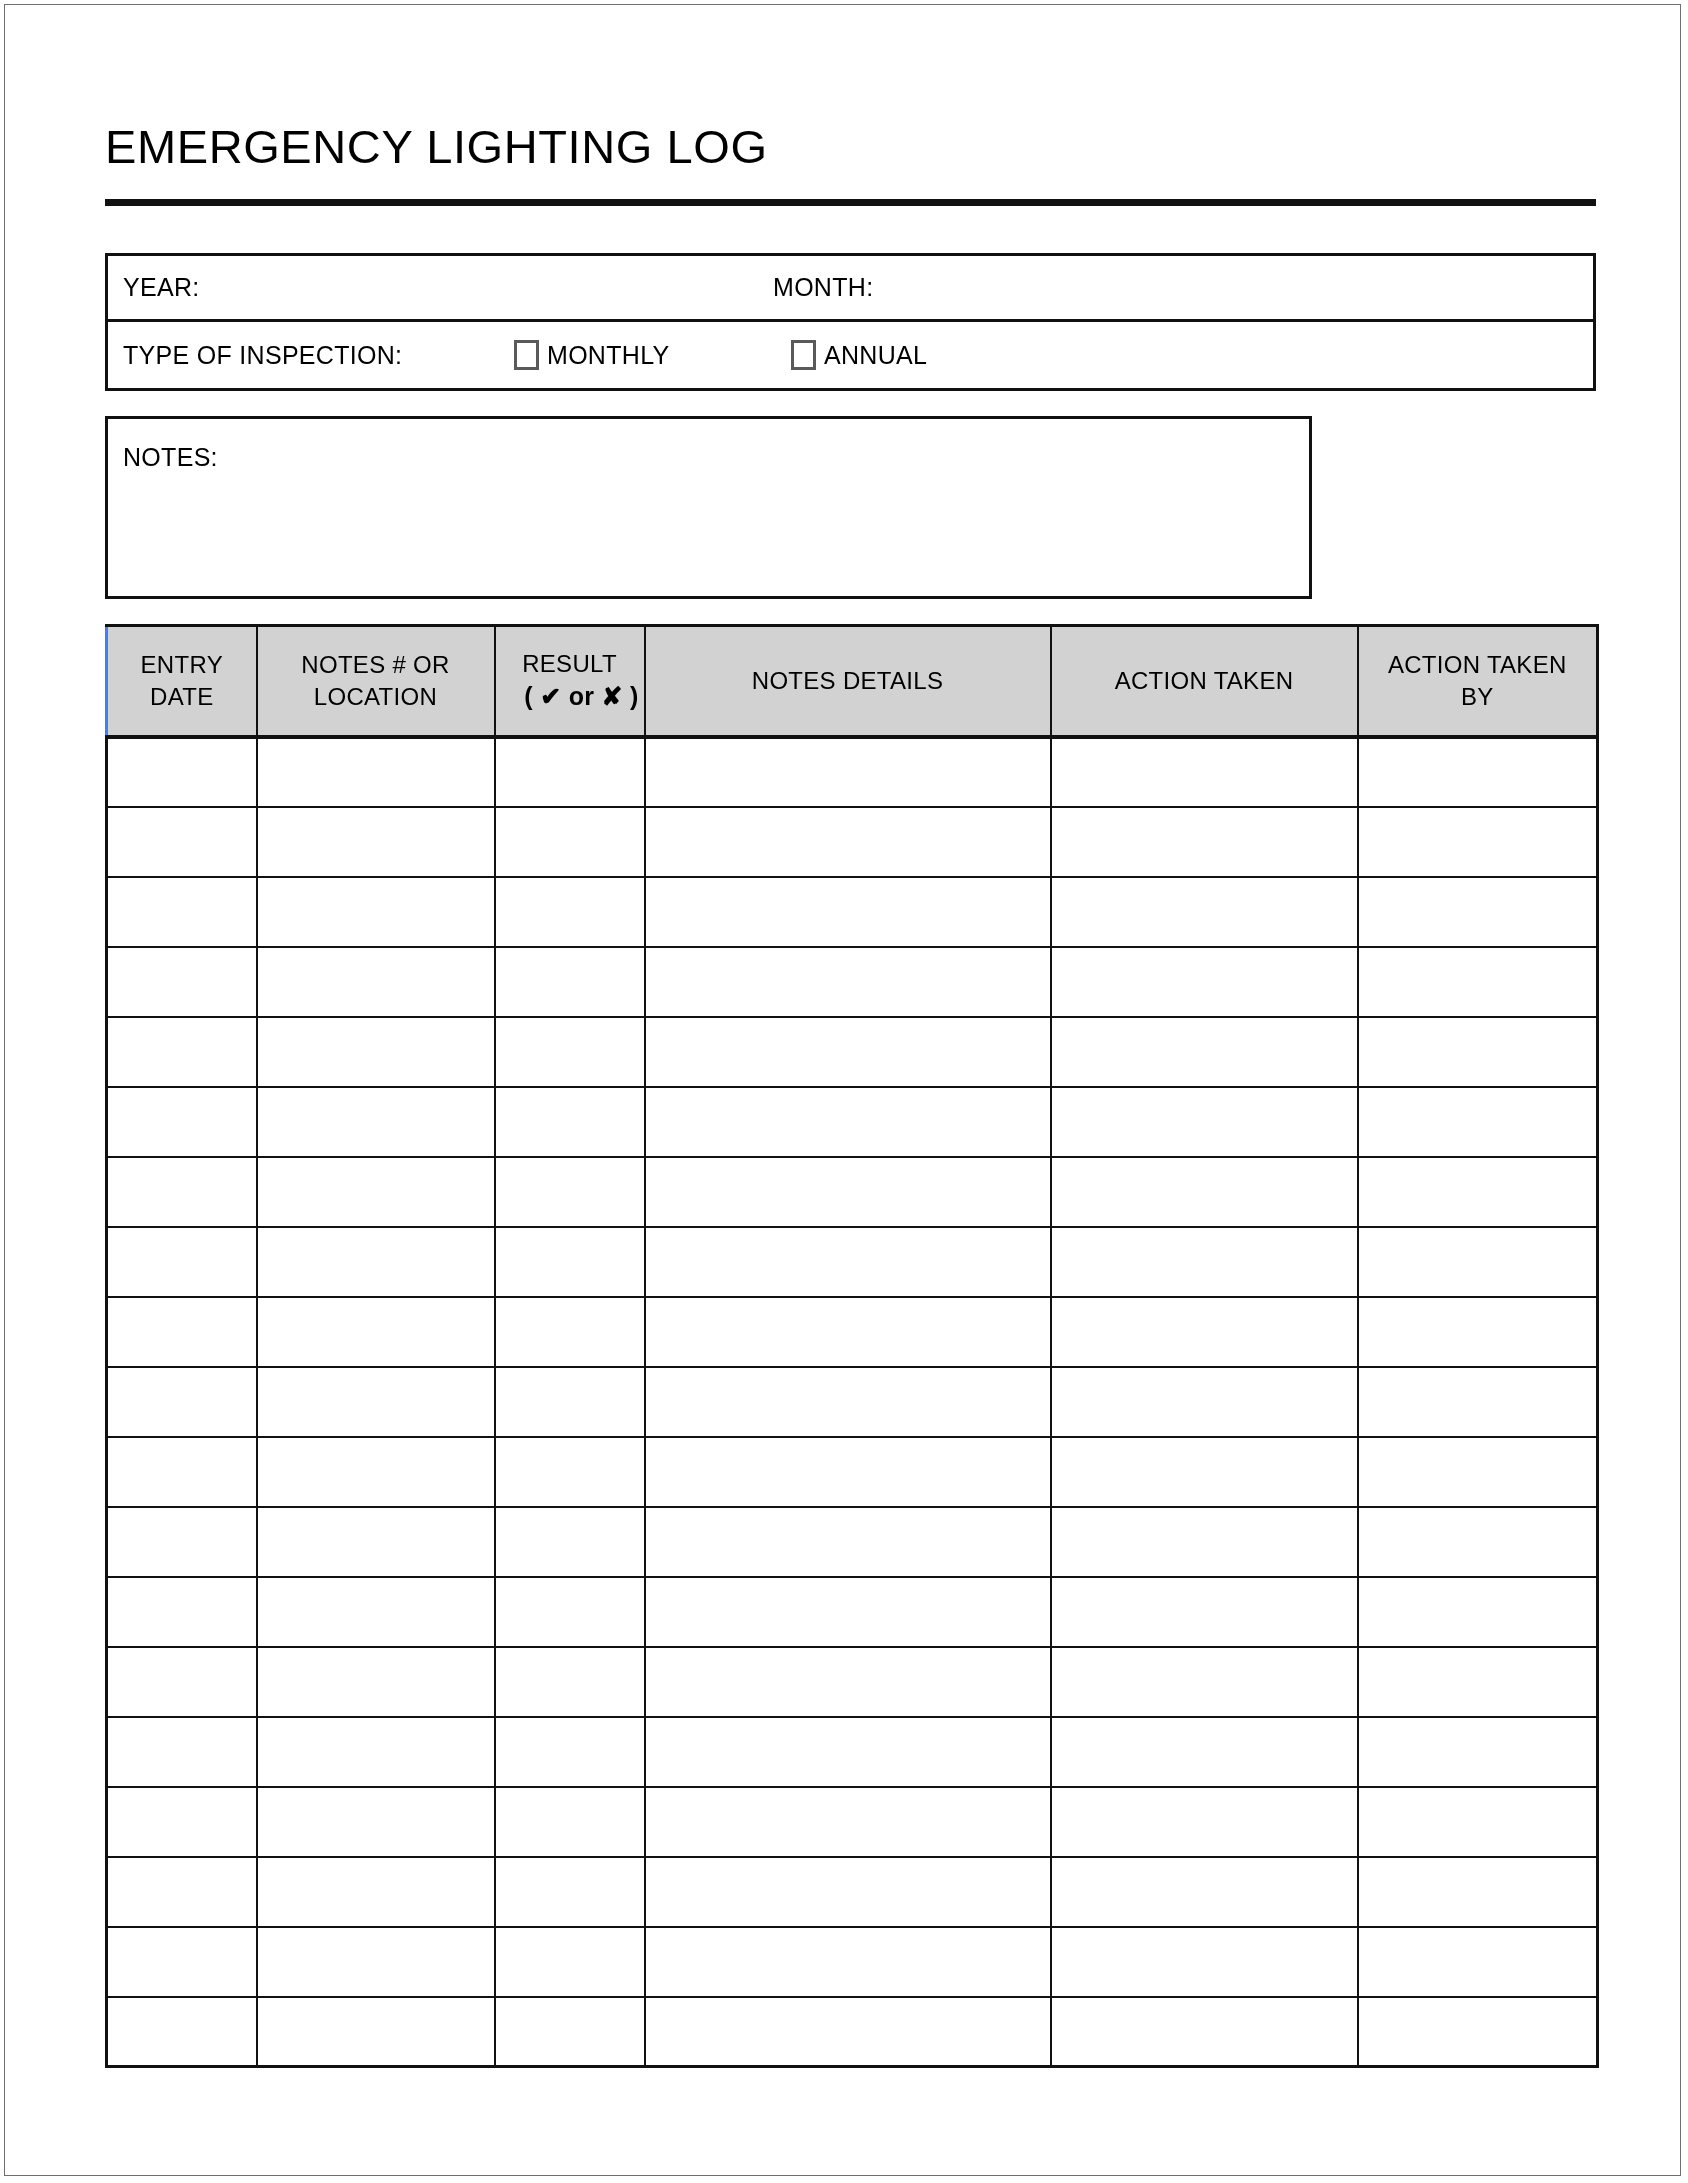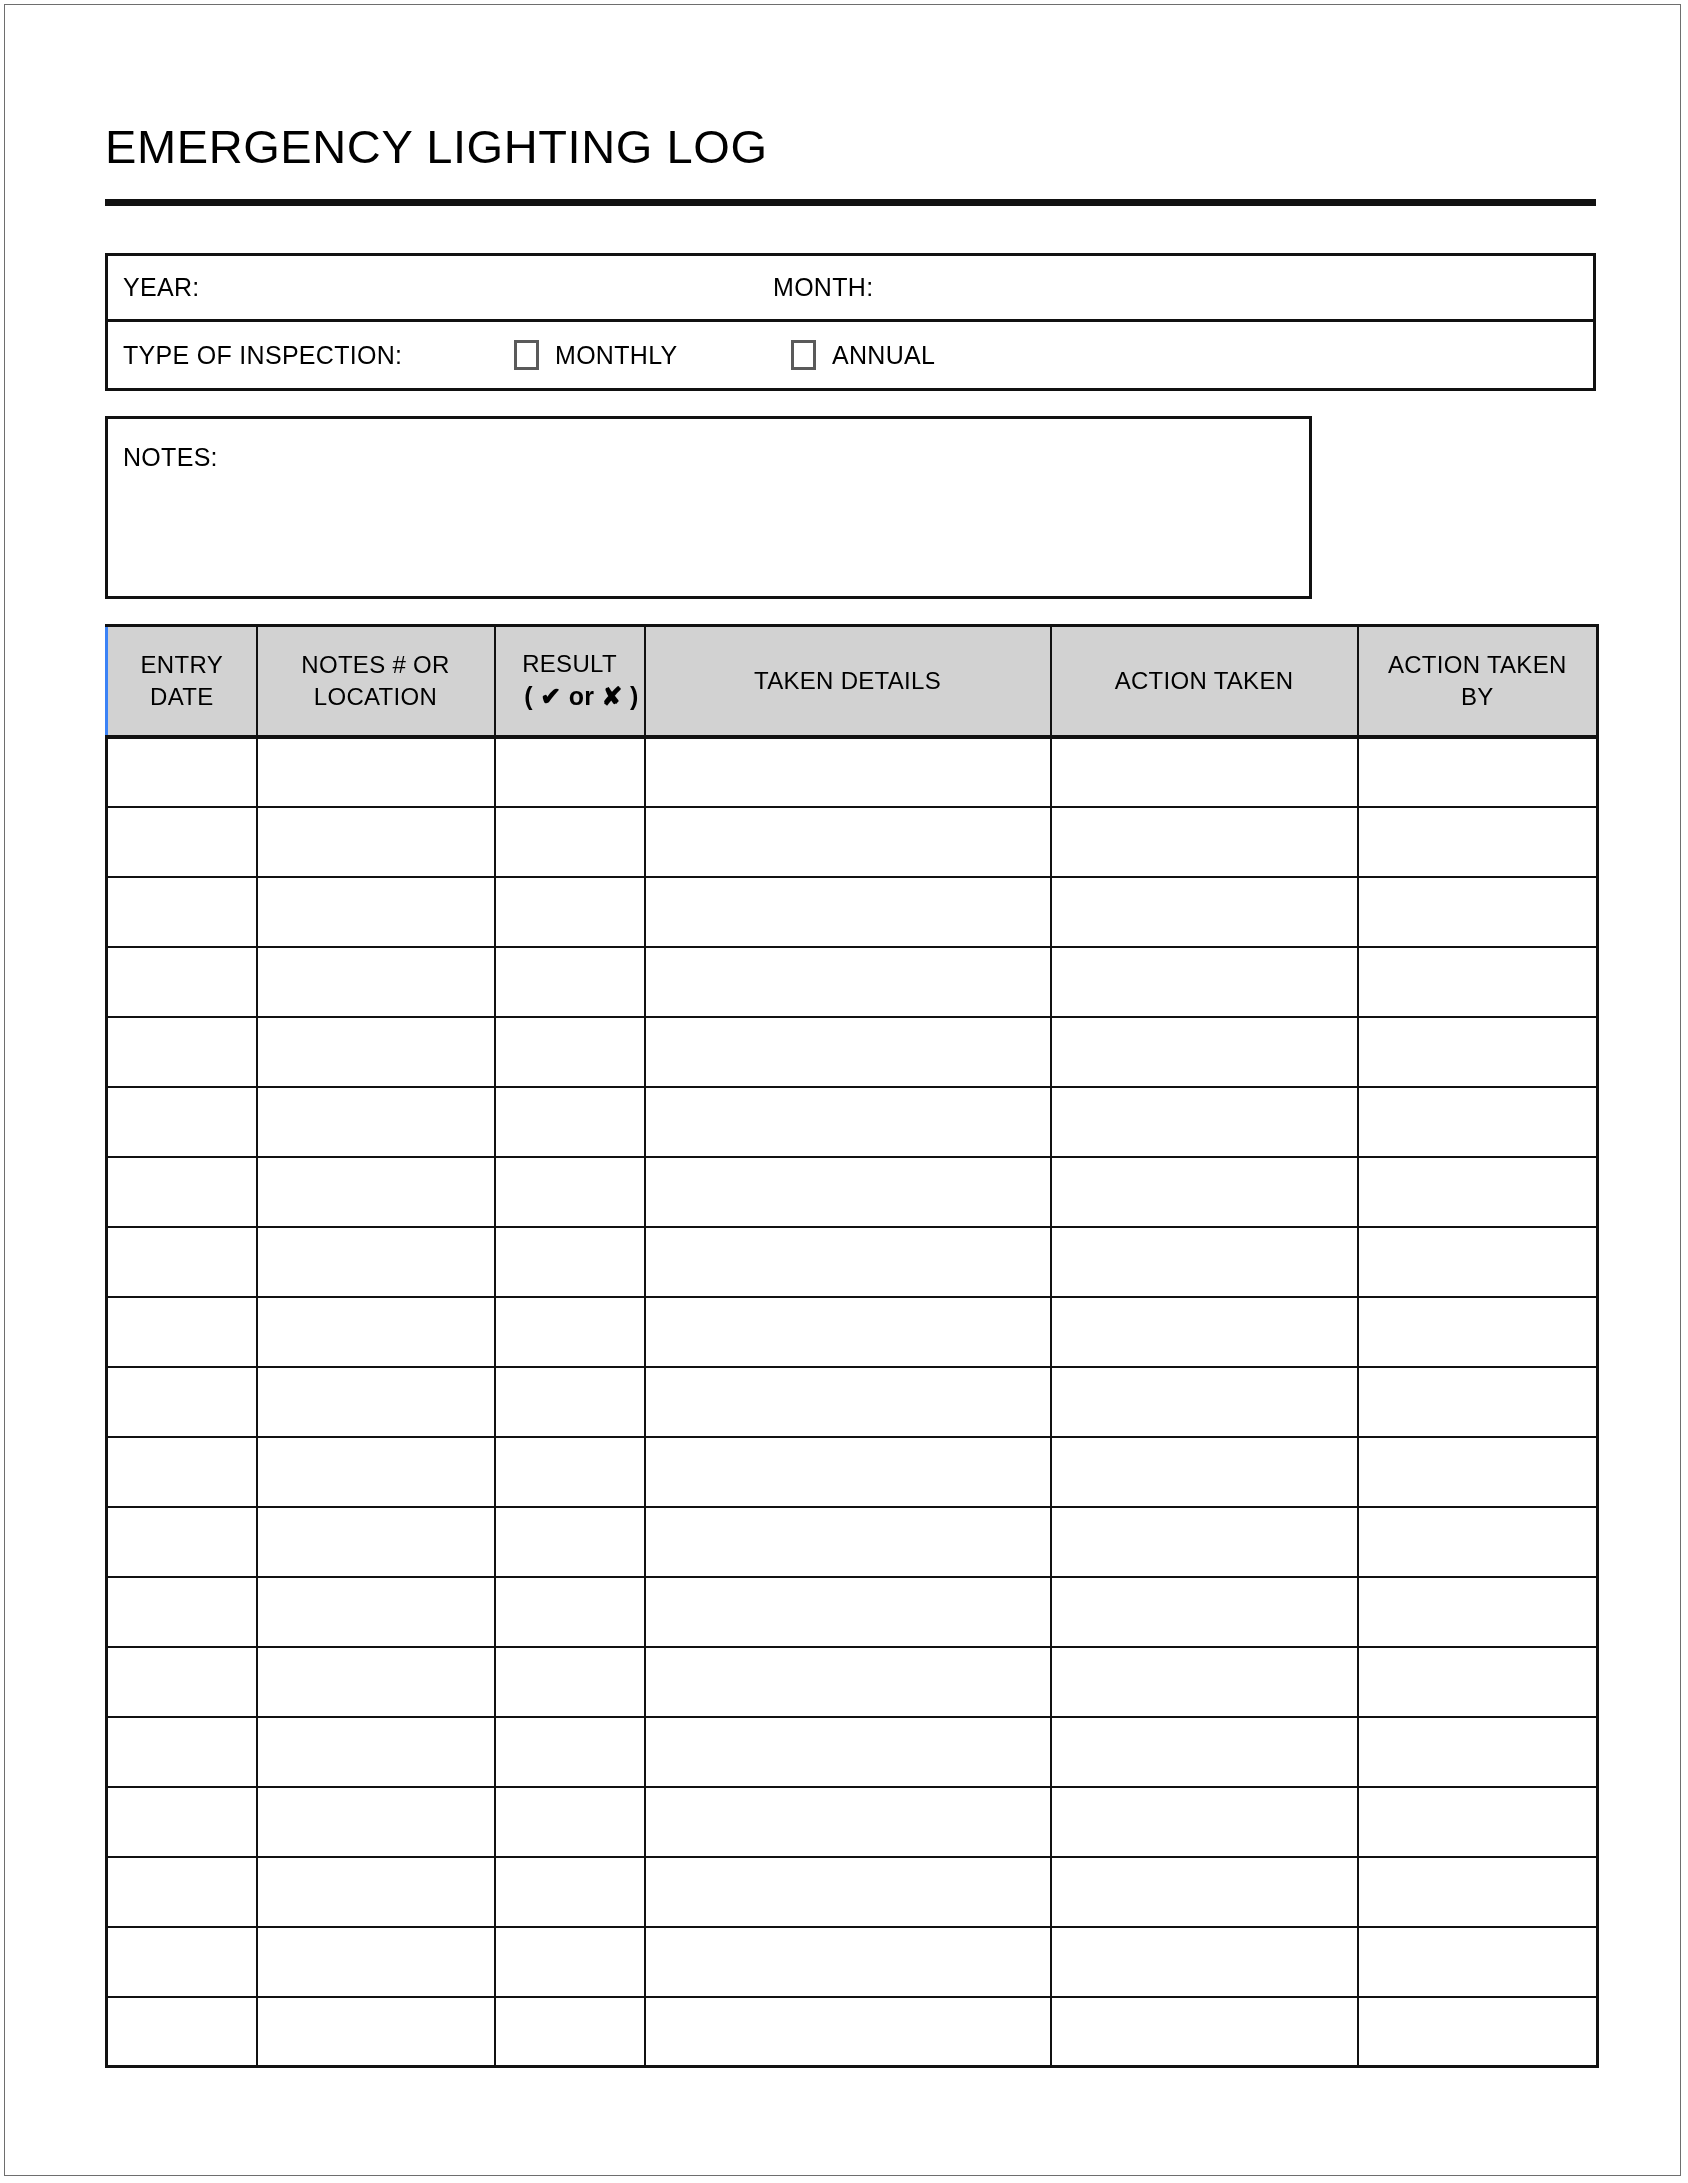--- a/index.html
+++ b/index.html
@@ -76,21 +76,21 @@
     white-space: nowrap;
   }
   .year-label   { position: absolute; left: 15px; }
   .month-label  { position: absolute; left: 665px; }
   .type-label   { position: absolute; left: 15px; }
 
   .cb-group {
     position: absolute;
     display: flex;
     align-items: center;
-    gap: 16px;
+    gap: 8px;
   }
   .cb-monthly { left: 406px; }
   .cb-annual  { left: 683px; }
 
   .checkbox {
     width: 25px;
     height: 30px;
     border: 3px solid #5a5a5a;
     background: #ffffff;
     box-sizing: border-box;
@@ -222,21 +222,21 @@
         </th>
         <th>
           <span class="hdr-line">NOTES # OR</span>
           <span class="hdr-line">LOCATION</span>
         </th>
         <th>
           <span class="hdr-line">RESULT</span>
           <span class="hdr-line mark">( ✔ or ✘ )</span>
         </th>
         <th>
-          <span class="hdr-line">TAKEN DETAILS</span>
+          <span class="hdr-line">NOTES DETAILS</span>
         </th>
         <th>
           <span class="hdr-line">ACTION TAKEN</span>
         </th>
         <th>
           <span class="hdr-line">ACTION TAKEN</span>
           <span class="hdr-line">BY</span>
         </th>
       </tr>
     </thead>

